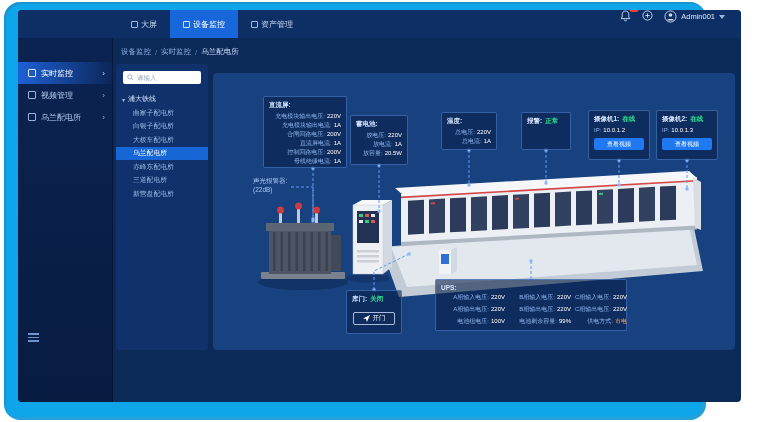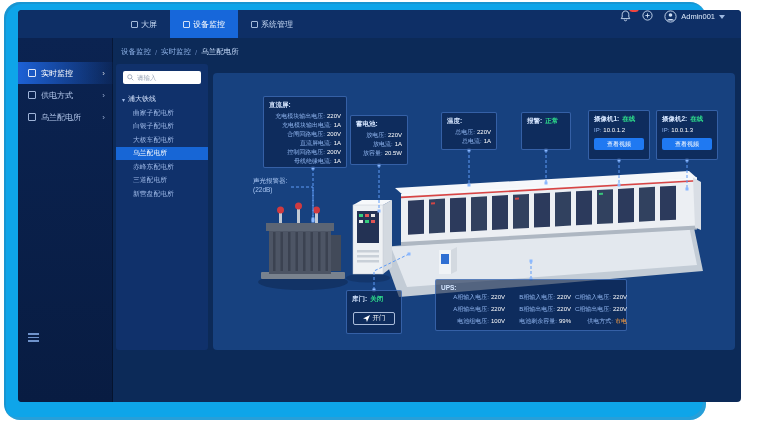--- a/index.html
+++ b/index.html
@@ -86,21 +86,21 @@
       <div class="nav-item">
         <span class="nav-icon"></span>
         <span>大屏</span>
       </div>
       <div class="nav-item active">
         <span class="nav-icon"></span>
         <span>设备监控</span>
       </div>
       <div class="nav-item">
         <span class="nav-icon"></span>
-        <span>系统管理</span>
+        <span>资产管理</span>
       </div>
     </nav>
     <div class="nav-right">
       <div class="bell-wrap">
         <svg width="11" height="12" viewBox="0 0 11 12">
           <path d="M5.5 1 C3.4 1 2.2 2.6 2.2 4.6 L2.2 7 L1.2 8.6 L9.8 8.6 L8.8 7 L8.8 4.6 C8.8 2.6 7.6 1 5.5 1 Z" fill="none" stroke="#cfe0f5" stroke-width="0.9"></path>
           <path d="M4.3 9.6 A1.2 1.2 0 0 0 6.7 9.6" fill="none" stroke="#cfe0f5" stroke-width="0.9"></path>
         </svg>
         <span class="badge">25</span>
       </div>
@@ -121,21 +121,21 @@
   </header>
 
   <aside class="sidebar">
     <div class="side-item active">
       <span class="side-icon"></span>
       <span>实时监控</span>
       <span class="side-chevron">›</span>
     </div>
     <div class="side-item">
       <span class="side-icon"></span>
-      <span>供电方式</span>
+      <span>视频管理</span>
       <span class="side-chevron">›</span>
     </div>
     <div class="side-item">
       <span class="side-icon"></span>
       <span>乌兰配电所</span>
       <span class="side-chevron">›</span>
     </div>
     <div class="collapse-btn">
           <i></i>
           <i></i>

